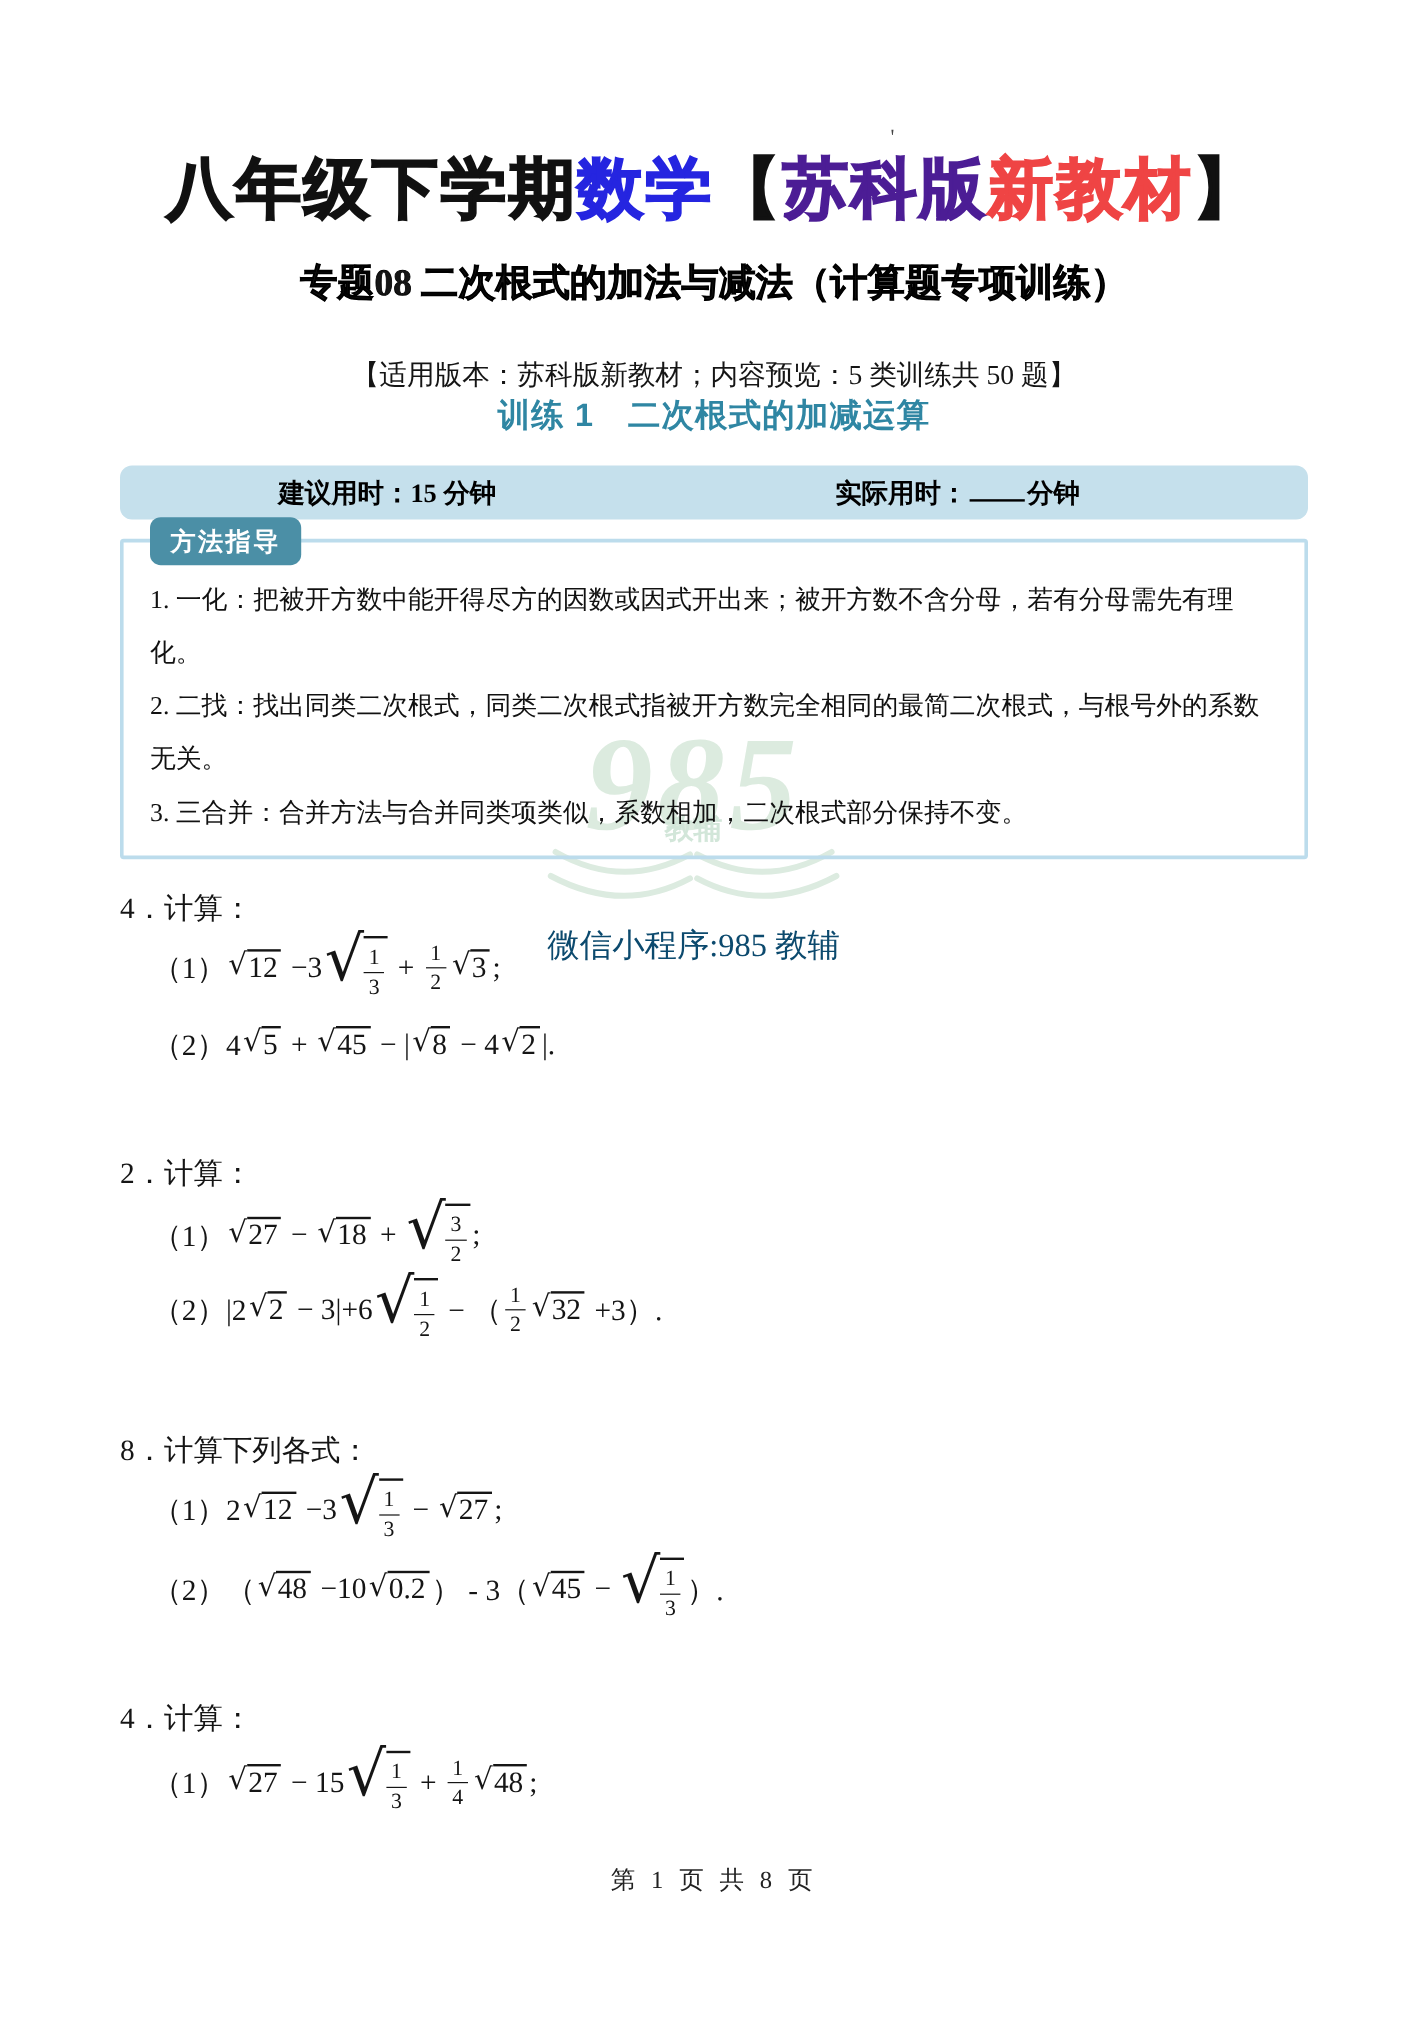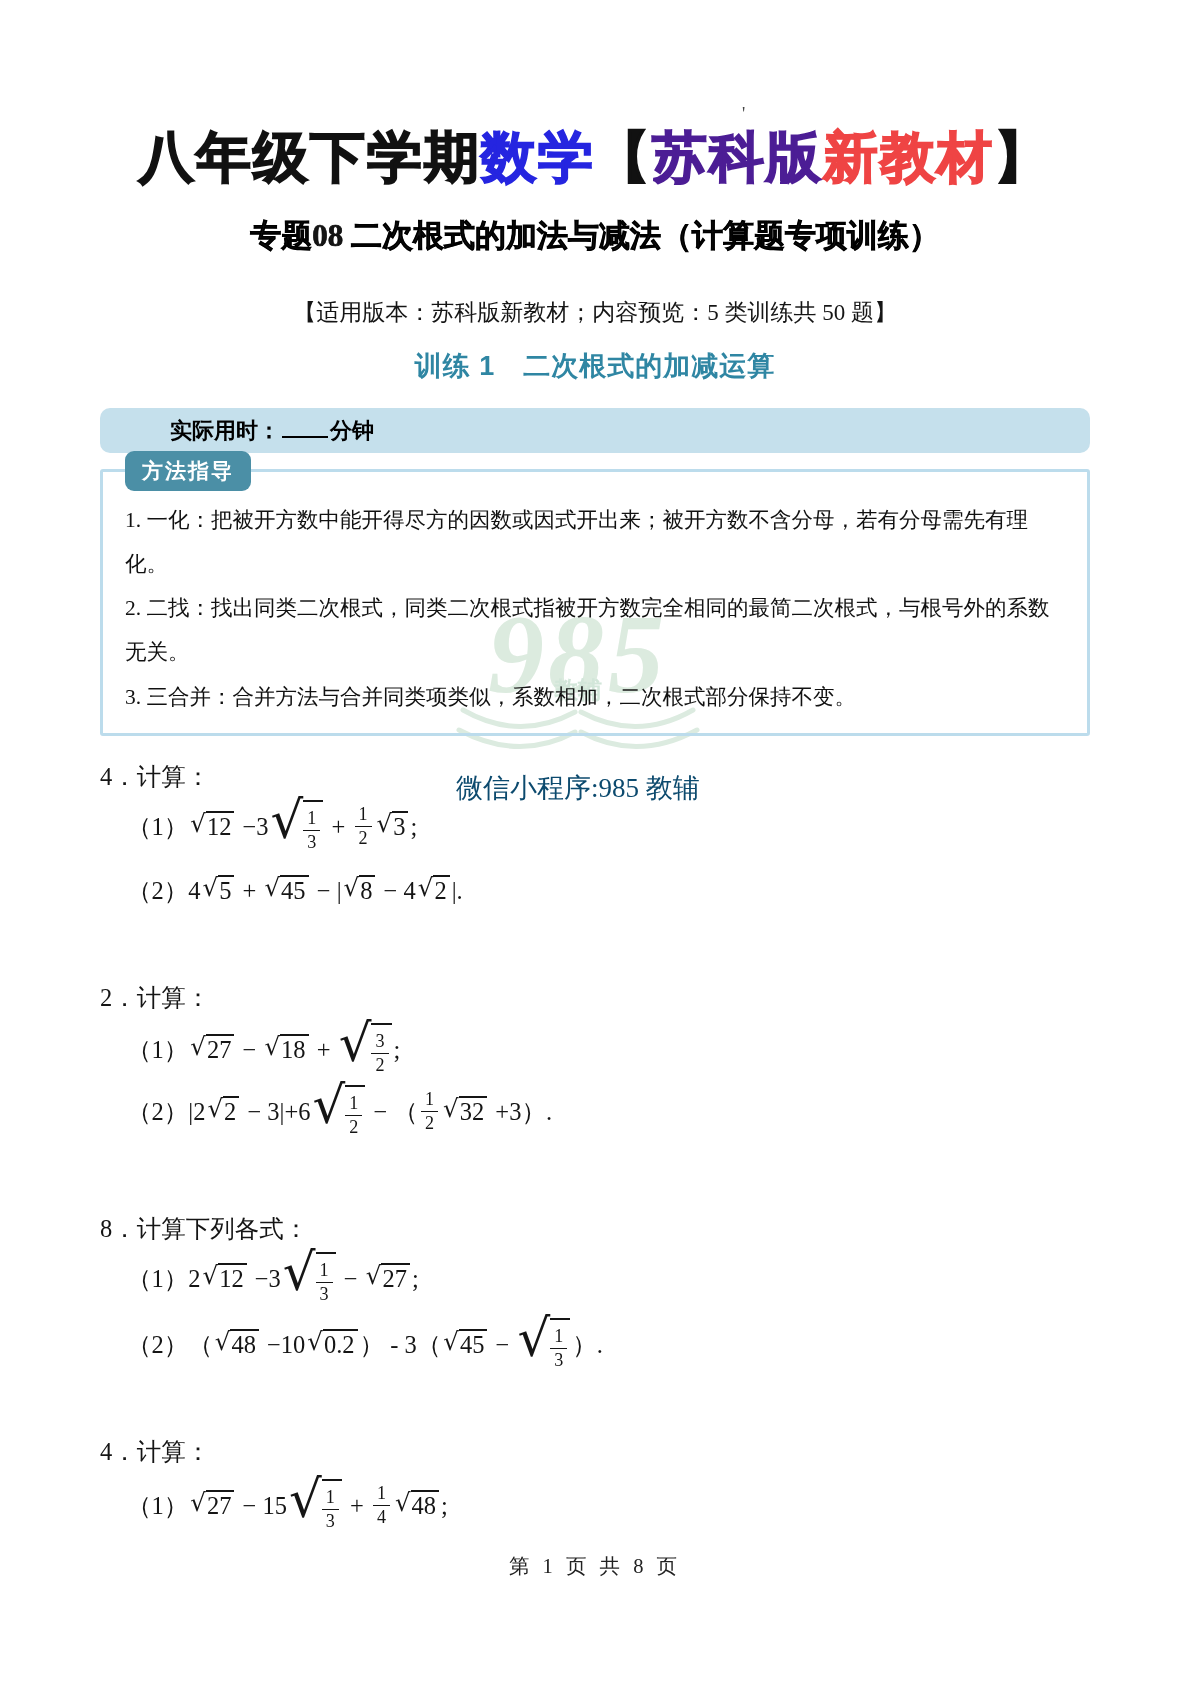--- a/index.html
+++ b/index.html
@@ -8,21 +8,21 @@
   .content{position:relative;z-index:1;padding:0 100px;}
 
   
   .stray{position:absolute;top:104px;left:742px;font-size:18px;color:#444;z-index:1;}
   .doc-title{padding-top:126px;text-align:center;font-family:"Liberation Sans",sans-serif;
              font-weight:900;font-size:55px;letter-spacing:2px;line-height:1.15;}
   .doc-title span{-webkit-text-stroke:1.6px currentColor;}
   .subtitle{margin-top:26px;text-align:center;font-size:31px;font-weight:700;
             -webkit-text-stroke:0.7px #000;}
   .meta{margin-top:40px;text-align:center;font-size:23px;}
-  .section-title{margin-top:20px;text-align:center;font-family:"Liberation Sans",sans-serif;
+  .section-title{text-align:center;font-family:"Liberation Sans",sans-serif;
                  font-size:27px;font-weight:800;letter-spacing:1px;}
 
   
   .time-bar{margin-top:24px;height:45px;background:#c5e0ec;border-radius:10px;
             display:flex;align-items:center;font-size:22px;font-weight:700;color:#000;}
   .tb-left{flex:1;padding-left:132px;}
   .tb-right{flex:1;padding-left:70px;}
   .blank{display:inline-block;width:46px;height:2px;border-bottom:2.5px solid #000;
          vertical-align:baseline;margin:0 2px;}
 
@@ -92,20 +92,21 @@
       <span style="color: rgb(17, 17, 17);">八年级下学期</span><span style="color: rgb(37, 37, 224);">数学</span><span style="color: rgb(17, 17, 17);">【</span><span style="color: #4c1d95;">苏科版</span><span style="color: #ef4444;">新教材</span><span style="color: rgb(17, 17, 17);">】</span>
     </div>
 
     <div class="subtitle">专题08 二次根式的加法与减法（计算题专项训练）</div>
 
     <div class="meta">【适用版本：苏科版新教材；内容预览：5 类训练共 50 题】</div>
 
     <div class="section-title" style="color: rgb(47, 134, 163);">训练 1　二次根式的加减运算</div>
 
     <div class="time-bar">
+      <span class="tb-left">建议用时：15 分钟</span>
       <span class="tb-right"><span>实际用时：</span><span class="blank"></span><span>分钟</span></span>
     </div>
 
     <div class="method">
       <span class="method-badge">方法指导</span>
       <p>1. 一化：把被开方数中能开得尽方的因数或因式开出来；被开方数不含分母，若有分母需先有理化。</p>
       <p>2. 二找：找出同类二次根式，同类二次根式指被开方数完全相同的最简二次根式，与根号外的系数无关。</p>
       <p>3. 三合并：合并方法与合并同类项类似，系数相加，二次根式部分保持不变。</p>
     </div>
 

